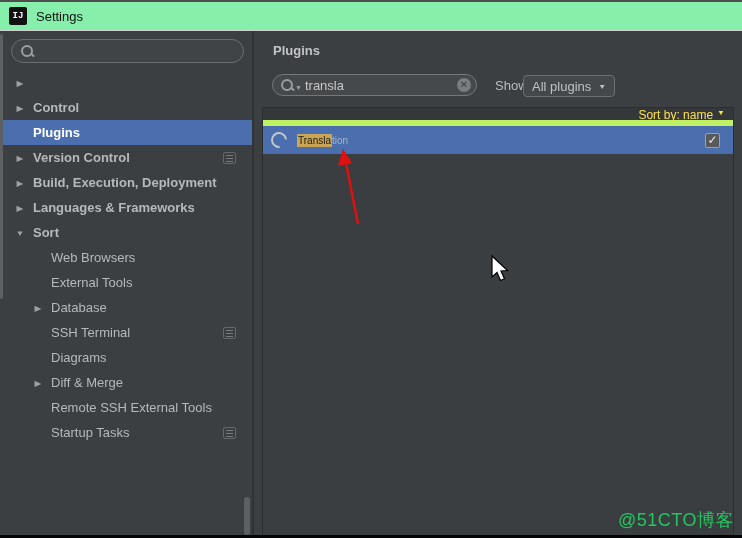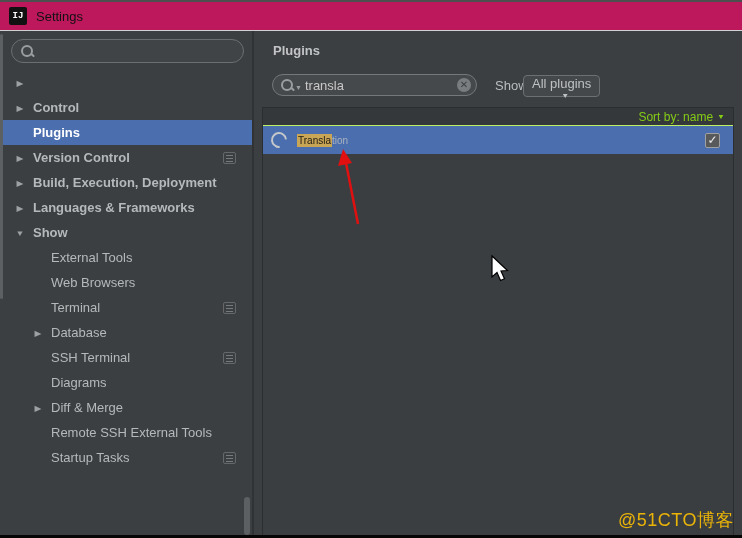--- a/index.html
+++ b/index.html
@@ -2,21 +2,21 @@
 <html><head>
 <meta charset="utf-8">
 <style>
   * { margin:0; padding:0; box-sizing:border-box; }
   html,body { background:#222; }
   body { font-family:"Liberation Sans", sans-serif; }
   .screen { position:relative; width:742px; height:538px; background:#3c3f41; overflow:hidden; }
 
   
   .topline { position:absolute; top:0; left:0; width:100%; height:2px; background:#4e4e4e; }
-  .titlebar { position:absolute; top:2px; left:0; width:100%; height:29px; background:#be185d;
+  .titlebar { position:absolute; top:2px; left:0; width:100%; height:29px; background:#86efac;
               display:flex; align-items:center; padding-left:9px; border-bottom:1px solid #d0d0d0; }
   .appicon { width:18px; height:18px; background:#111; border-radius:2px; color:#fff;
              font:bold 9px "Liberation Mono", monospace; display:flex; align-items:center; justify-content:center;
              margin-right:9px; letter-spacing:0; }
   .wintitle { font-size:13px; color:#111; }
 
   
   .app { position:absolute; top:31px; left:0; right:0; bottom:3px; display:flex; }
 
   
@@ -48,40 +48,40 @@
   .main { position:relative; flex:1; background:#3c3f41; }
   .main-title { position:absolute; left:19px; top:12px; font-size:13px; font-weight:bold; color:#c2c4c6; }
   .plug-search { position:absolute; left:18px; top:43px; width:205px; height:22px; border:1px solid #75787a;
                  border-radius:11px; background:#46494b; display:flex; align-items:center; padding:0 5px 0 7px; }
   .plug-search input { background:transparent; border:none; outline:none; color:#c8c8c8; font-size:13px; flex:1; min-width:0; }
   .mini-caret { font-size:7px; color:#9a9ea0; margin:4px 3px 0 1px; flex:none; }
   .clear-btn { width:14px; height:14px; border-radius:50%; background:#797d80; color:#3c3f41;
                font-size:10px; line-height:14px; text-align:center; flex:none; cursor:pointer; }
   .show-label { position:absolute; left:241px; top:47px; font-size:13px; color:#bbbdbf; }
   .combo { position:absolute; left:269px; top:44px; height:22px; padding:0 8px; border:1px solid #6d7072;
-           border-radius:4px; background:#45484a; display:flex; align-items:center; color:#bfc1c3; font-size:13px;flex-direction:column; }
+           border-radius:4px; background:#45484a; display:flex; align-items:center; color:#bfc1c3; font-size:13px; }
   .combo .caret { font-size:8px; color:#bfc1c3; margin-left:7px; transform:scaleY(.85); }
 
   .plugin-list { position:absolute; left:8px; top:76px; width:472px; bottom:0; background:#3b3e40;
                  border:1px solid #2b2d2e; border-bottom:none; }
-  .sortbar { height:18px; background:#35383b; border-bottom:1px solid #bef264; display:flex; align-items:center;
-             justify-content:flex-end; padding-right:8px; color:#84cc16; font-size:12px; }
+  .sortbar { height:18px; background:#35383b; border-bottom:6px solid #bef264; display:flex; 
+             justify-content:flex-end; padding-right:8px; color:#fde047; font-size:12px; }
   .sortbar .caret { font-size:8px; margin-left:4px; transform:scaleY(.85); }
   .plugin-row { height:28px; background:#4b6eaf; display:flex; align-items:center; padding:0 13px 0 8px; }
   .plugin-icon { width:16px; height:16px; border:2px solid #c3c7ca; border-radius:50%;
                  border-right-color:transparent; transform:rotate(40deg); flex:none; }
   .plugin-name { margin-left:10px; font-size:10px; }
   .hl { background:#c9a556; color:#1e1a10; padding:1px 1px; }
   .rest { color:#a9b3bd; }
   .checkbox { margin-left:auto; width:15px; height:15px; background:#57595b; border:1px solid #a0a0a0;
               border-radius:2px; color:#e9e9e9; font-size:12px; line-height:13px; text-align:center; }
 
   
   .overlay { position:absolute; inset:0; pointer-events:none; z-index:50; }
-  .watermark { position:absolute; right:8px; bottom:6px; z-index:40; color:#eab308; font-size:18px; letter-spacing:.5px; }
+  .watermark { position:absolute; right:8px; bottom:6px; z-index:40; color:#22c55e; font-size:18px; letter-spacing:.5px; }
   .bottomline { position:absolute; bottom:0; left:0; width:100%; height:3px; background:#050505; z-index:60; }
 </style>
 </head>
 <body>
 
 <div class="screen">
   <div class="topline"></div>
 
   <div class="titlebar">
     <div class="appicon">IJ</div>
@@ -115,34 +115,29 @@
           <div class="trow lvl0">
             <span class="arr">▶</span>
             <span class="lbl">Build, Execution, Deployment</span>
           </div>
           <div class="trow lvl0">
             <span class="arr">▶</span>
             <span class="lbl">Languages &amp; Frameworks</span>
           </div>
           <div class="trow lvl0">
             <span class="arr">▼</span>
-            <span class="lbl">Show</span>
+            <span class="lbl">Sort</span>
+          </div>
+          <div class="trow lvl1">
+            <span class="arr"></span>
+            <span class="lbl">Web Browsers</span>
           </div>
           <div class="trow lvl1">
             <span class="arr"></span>
             <span class="lbl">External Tools</span>
-          </div>
-          <div class="trow lvl1">
-            <span class="arr"></span>
-            <span class="lbl">Web Browsers</span>
-          </div>
-          <div class="trow lvl1">
-            <span class="arr"></span>
-            <span class="lbl">Terminal</span>
-            <span class="pbadge"></span>
           </div>
           <div class="trow lvl1">
             <span class="arr">▶</span>
             <span class="lbl">Database</span>
           </div>
           <div class="trow lvl1">
             <span class="arr"></span>
             <span class="lbl">SSH Terminal</span>
             <span class="pbadge"></span>
           </div>

